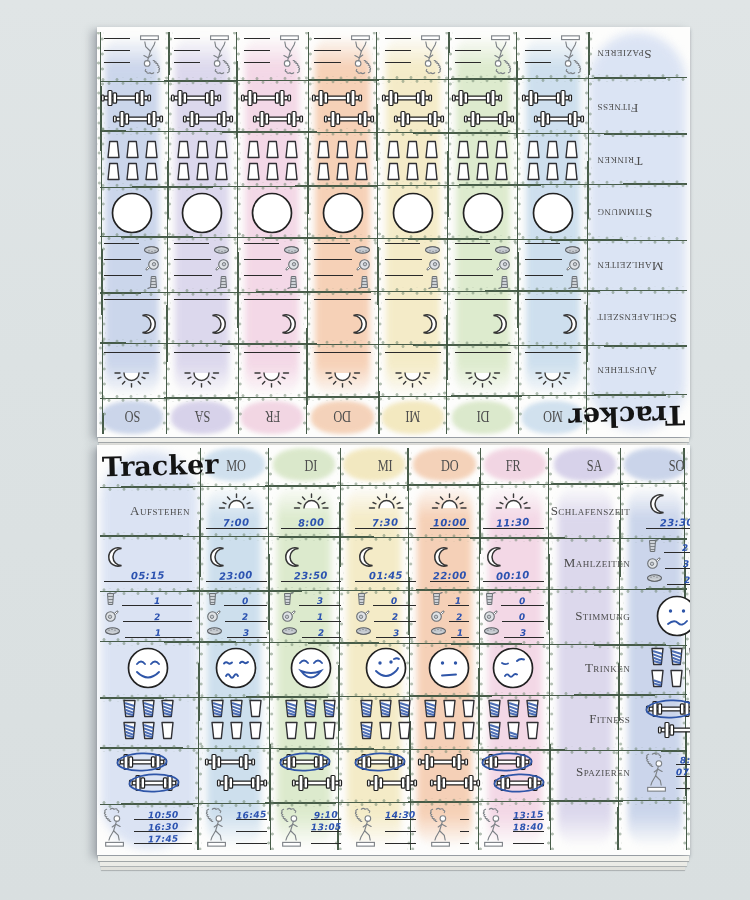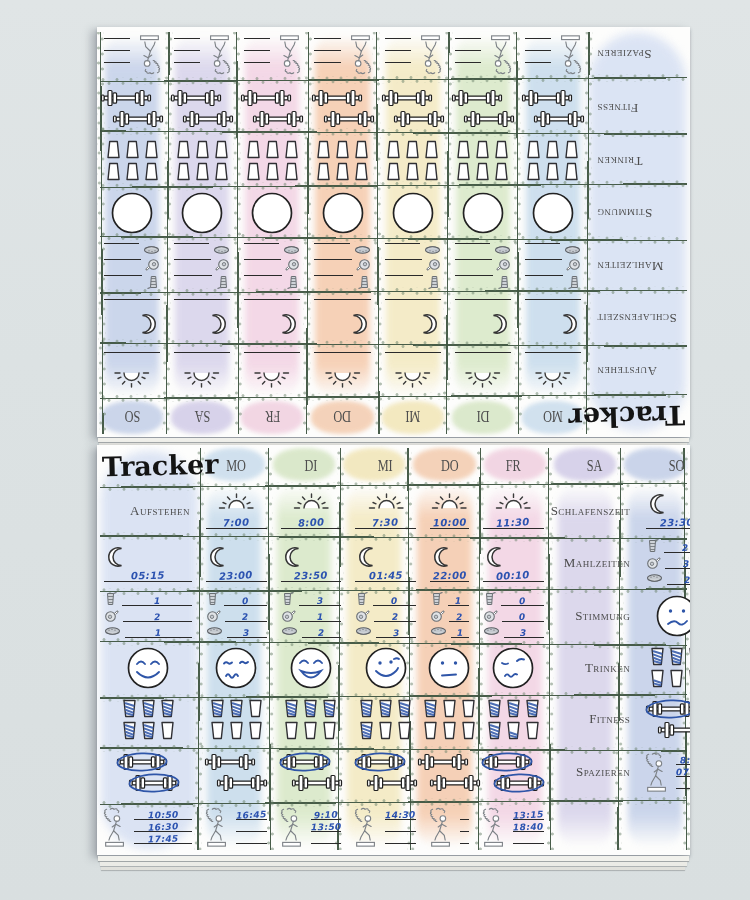--- a/index.html
+++ b/index.html
@@ -2298,21 +2298,21 @@
                   <circle cx="17" cy="13" r="3" fill="#fff"></circle>
                   <path d="M16.5 16 L13.5 26"></path>
                   <path d="M16 19 l-4 3 M16 19 l4.5 2.5"></path>
                   <path d="M13.5 26 l-4 7 l-1 3 M13.5 26 l5 5 l1 5"></path>
                   <rect x="5" y="38.5" width="19" height="4" fill="#fff"></rect>
                 </g>
               </svg>
             </span>
             <div class="wtimes">
               <div class="wline"><span class="ink" style="transform: rotate(-2deg);">9:10</span></div>
-              <div class="wline"><span class="ink" style="transform: rotate(-1deg);">13:50</span></div>
+              <div class="wline"><span class="ink" style="transform: rotate(-1deg);">13:05</span></div>
               <div class="wline"><span class="ink" style="transform: rotate(-2deg);"></span></div>
             </div>
           </div>
           <div class="cell c-walk">
             <span class="icon">
               <svg width="28" height="44" viewBox="0 0 30 44">
                 <g fill="none" stroke="#7d8287" stroke-width="1.2" stroke-linecap="round">
                   <path d="M6 3 q-3 1 -1.5 3 q-2 1.5 .5 2.5 q-2 2 1 2.5 q-1.5 2 1.5 2 q-1 2 1.5 1.5 q-.8 1.8 1.5 1.5"></path>
                   <path d="M10 3 q2 -2 4 0 q3 -1.5 3.5 1 q2.5 .5 1 2.5"></path>
                   <circle cx="17" cy="13" r="3" fill="#fff"></circle>

